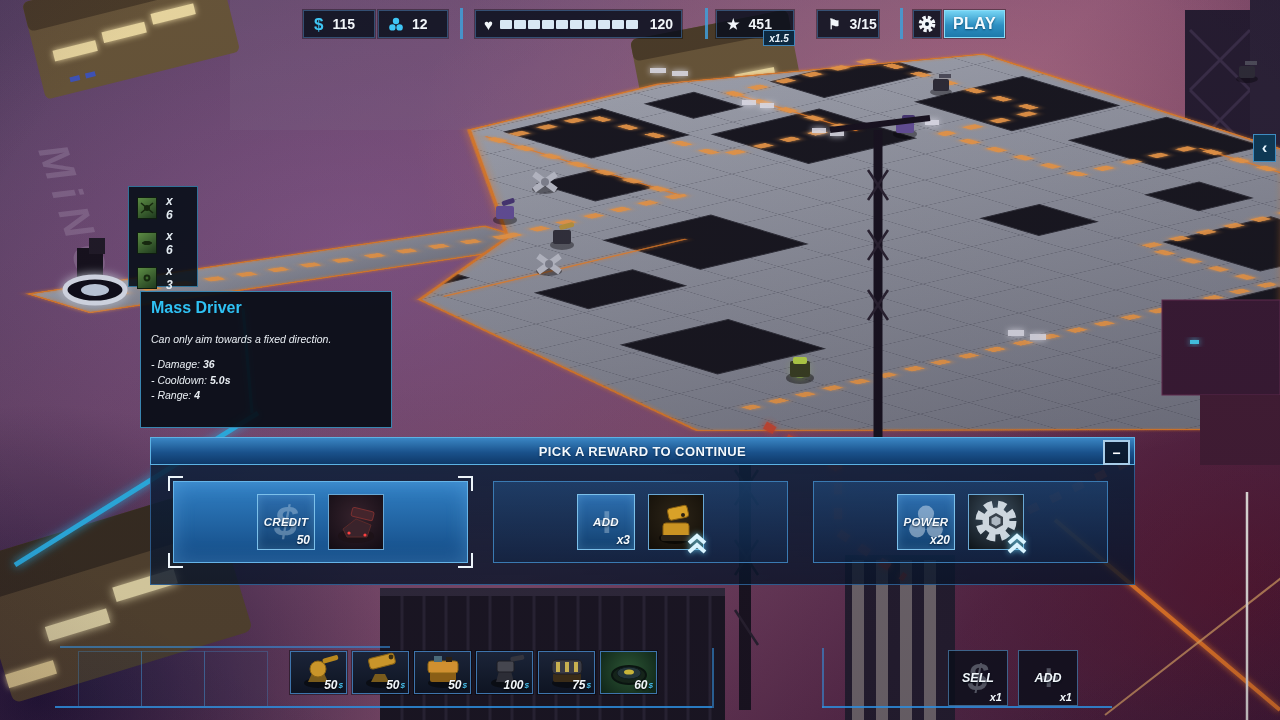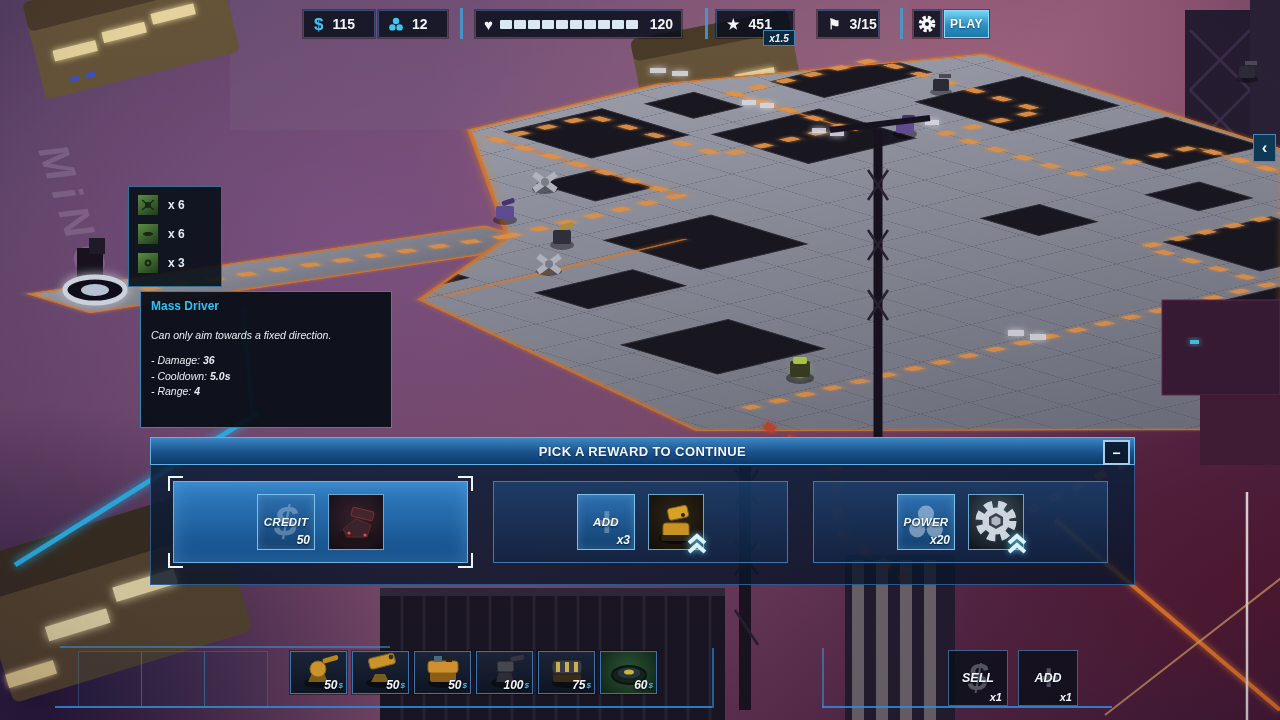--- a/index.html
+++ b/index.html
@@ -31,39 +31,39 @@
   .seg{width:12px;height:9px;background:#d9e7f3;border-radius:1px;}
   #health-box .val{margin-left:7px;}
   #star-box{left:716px;width:78px}
   .glyph{font-size:14px;line-height:1;margin:0 9px 0 10px;}
   #mult-badge{position:absolute;left:763px;top:30px;width:30px;height:14px;background:#0d2940;
     border:1px solid #3f85b8;color:#eaf4fc;font:italic bold 10px "Liberation Sans",sans-serif;
     display:flex;align-items:center;justify-content:center;}
   #flag-box{left:817px;width:62px}
   .sep{position:absolute;top:8px;width:3px;height:31px;background:#3f9fd8;opacity:.85;}
   #gear-btn{left:913px;width:28px;justify-content:center;cursor:pointer;}
-  #play-btn{left:944px;width:45px;justify-content:center;cursor:pointer;
+  #play-btn{left:944px;width:61px;justify-content:center;cursor:pointer;
     background:linear-gradient(180deg,#74d4f4,#2d8fc2 55%,#1d7aab);
-    border:1px solid #8adcf8;font-size:12px;letter-spacing:.5px;color:#f4fbff;
+    border:1px solid #8adcf8;font-size:16px;letter-spacing:.5px;color:#f4fbff;
     text-shadow:0 1px 2px rgba(0,50,80,.7);}
 
   
-  #enemy-panel{position:absolute;left:128px;top:186px;width:94px;height:101px;
+  #enemy-panel{position:absolute;left:128px;top:186px;width:70px;height:101px;
     background:rgba(5,12,22,.88);border:1px solid rgba(62,152,202,.7);
-    box-sizing:border-box;padding:7px 8px 0 8px;}
+    box-sizing:border-box;padding:7px 16px 0 8px;font-style:italic;}
   .enemy-row{display:flex;align-items:center;gap:9px;margin-bottom:7px;}
   .enemy-icon{width:20px;height:20px;background:linear-gradient(145deg,#5c8c44,#1f3a1e);
     border:1px solid #0e1c10;display:flex;align-items:center;justify-content:center;}
   .enemy-count{font-weight:bold;font-size:12px;color:#e4ecf2;}
 
   
   #tooltip{position:absolute;left:140px;top:291px;width:252px;height:137px;
     background:rgba(7,13,21,.93);border:1px solid rgba(72,172,226,.75);
     box-sizing:border-box;padding:7px 10px;color:#e9eef3;}
-  .tt-title{color:#2fc2f4;font-weight:bold;font-size:12px;margin-bottom:4px;}
+  .tt-title{color:#2fc2f4;font-weight:bold;font-size:16px;margin-bottom:4px;}
   .tt-body{font-style:italic;font-size:10.5px;line-height:1.32;}
   .tt-body2{font-style:italic;font-size:10.5px;line-height:1.32;margin-top:16px;}
   .tt-stats{margin-top:10px;font-style:italic;font-size:10.5px;line-height:1.5;}
   .tt-stats b{margin-left:3px;}
 
   
   #reward-header{position:absolute;left:150px;top:437px;width:985px;height:28px;box-sizing:border-box;
     background:linear-gradient(180deg,#3a86c4 0%,#1a528c 55%,#0e3868 100%);
     border:1px solid #5cb2e4;display:flex;align-items:center;justify-content:center;
     color:#f2f8fd;font-weight:bold;font-size:13px;letter-spacing:.4px;

